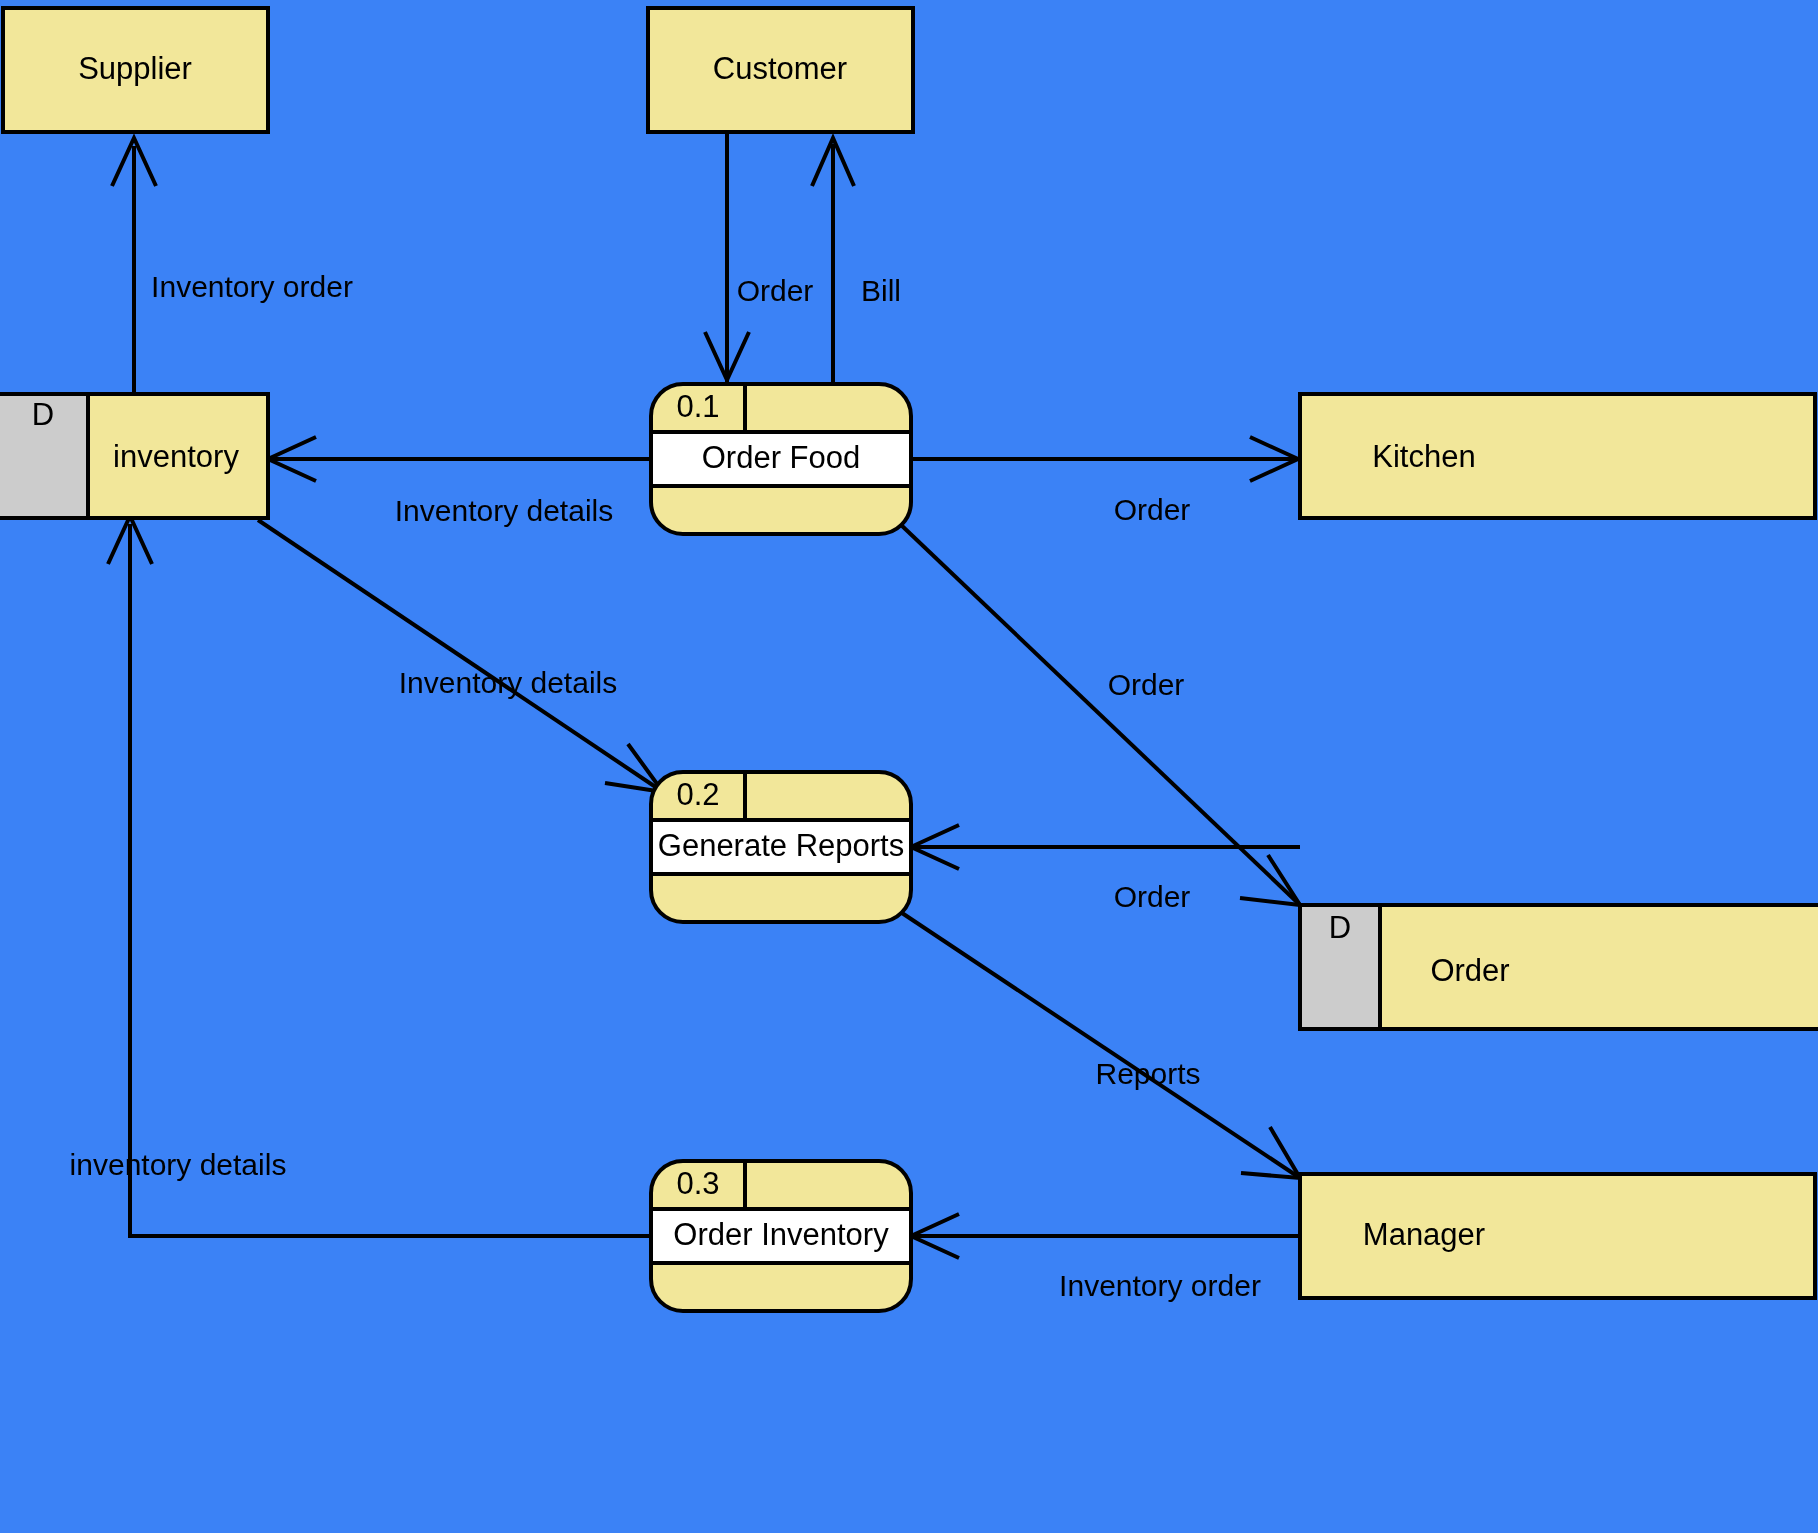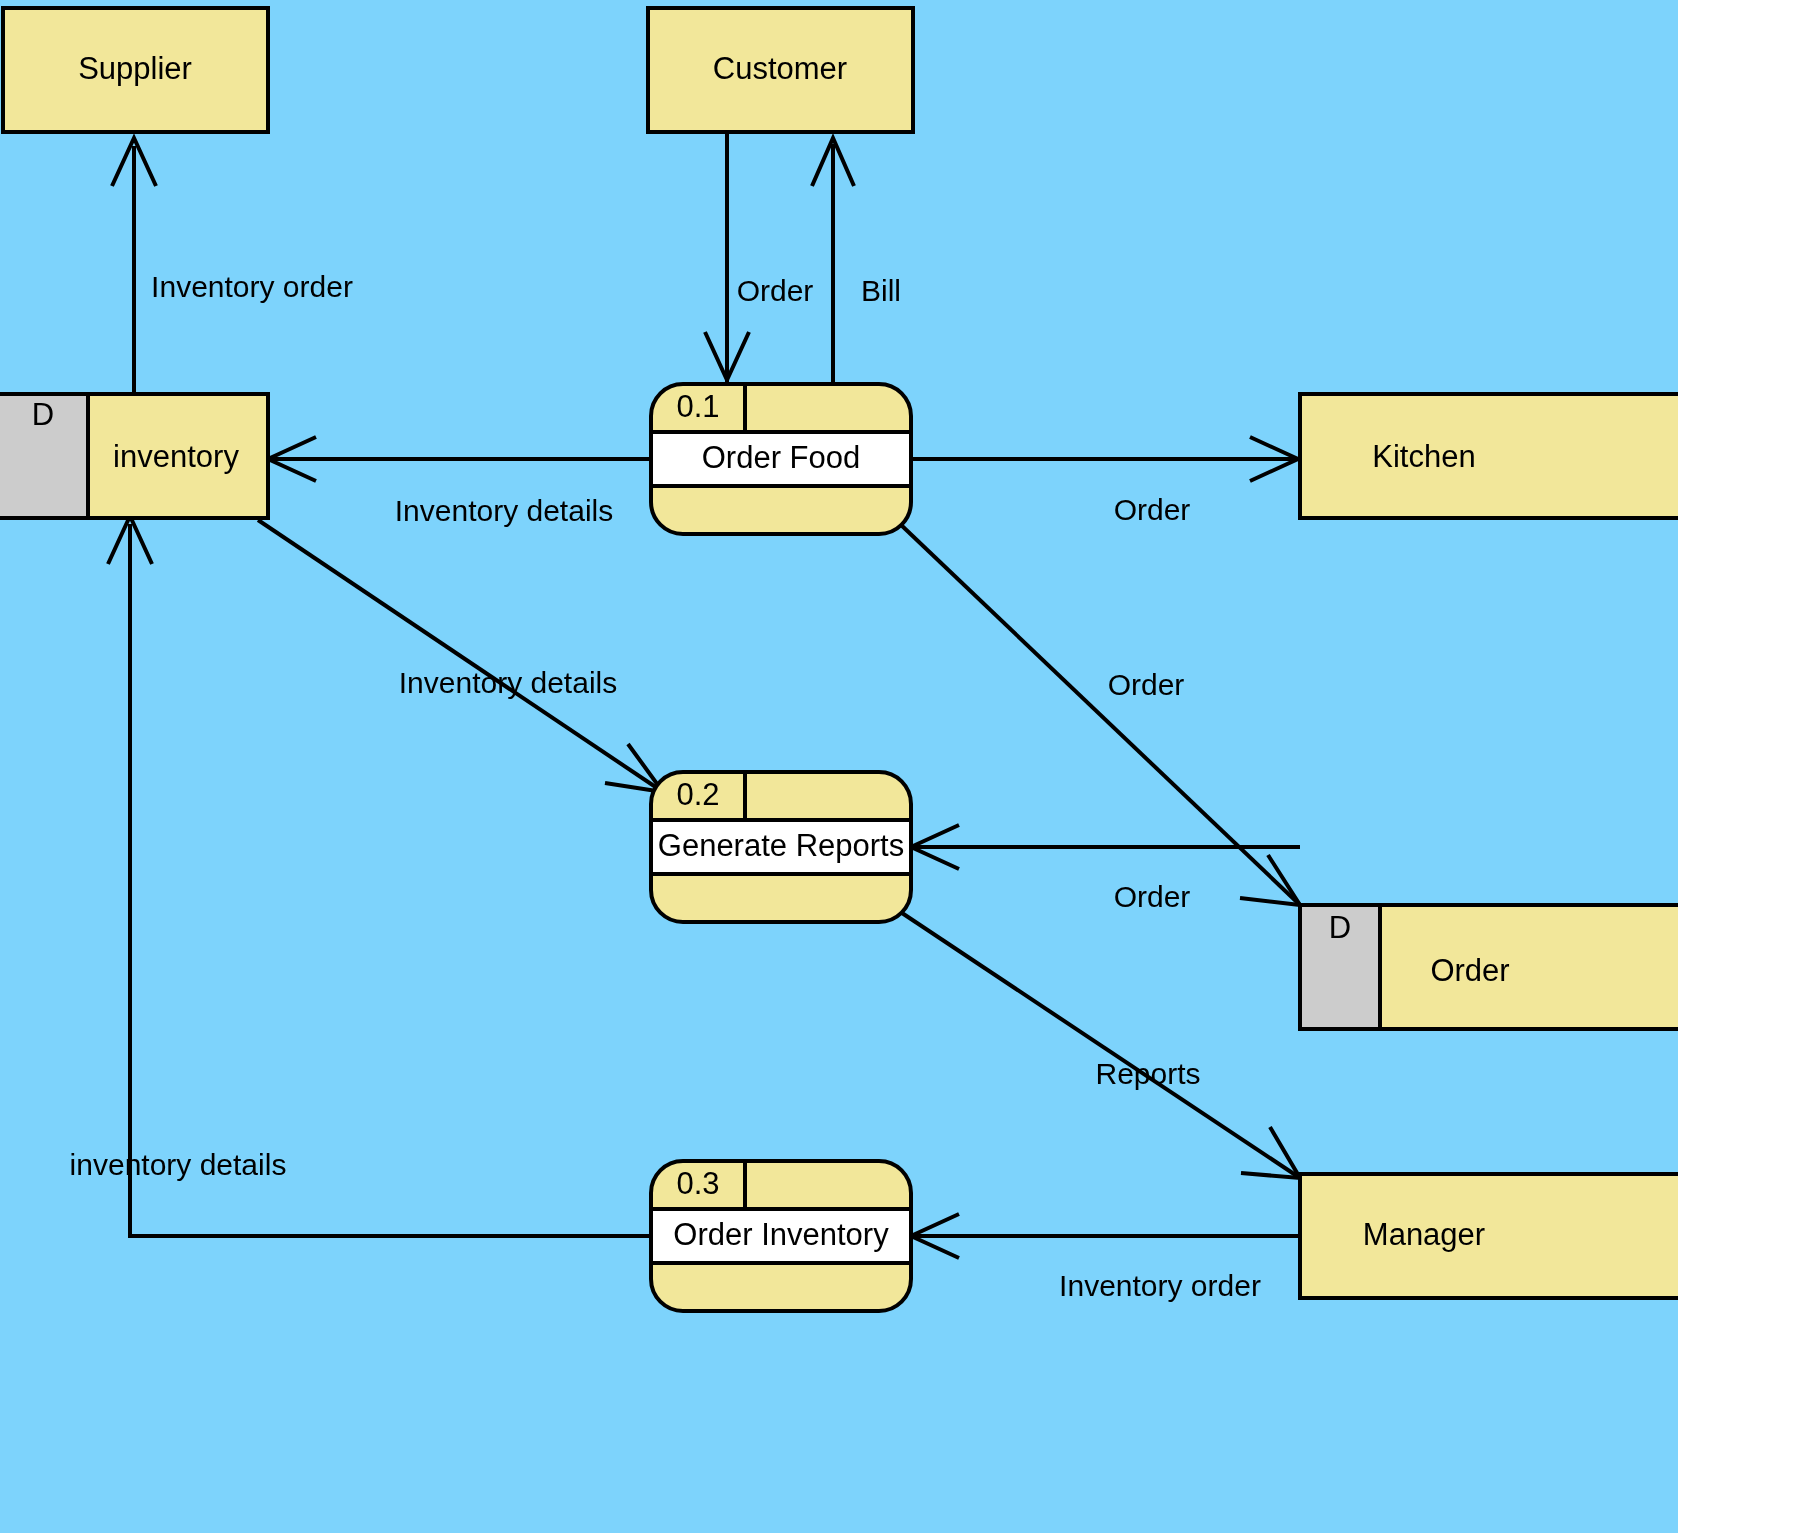--- a/index.html
+++ b/index.html
@@ -5,23 +5,23 @@
   html, body {
     margin: 0;
     padding: 0;
     background: #ffffff;
   }
   body {
     font-family: "Liberation Sans", sans-serif;
   }
   #canvas-wrap {
     position: relative;
-    width: 1678px;
+    width: 1818px;
     height: 1533px;
-    background: #7dd3fc;
+    background: #3b82f6;
     overflow: hidden;
   }
   svg#dfd {
     display: block;
     width: 1818px;
     height: 1533px;
   }
   .ext-box {
     fill: #f2e79a;
     stroke: #000000;

